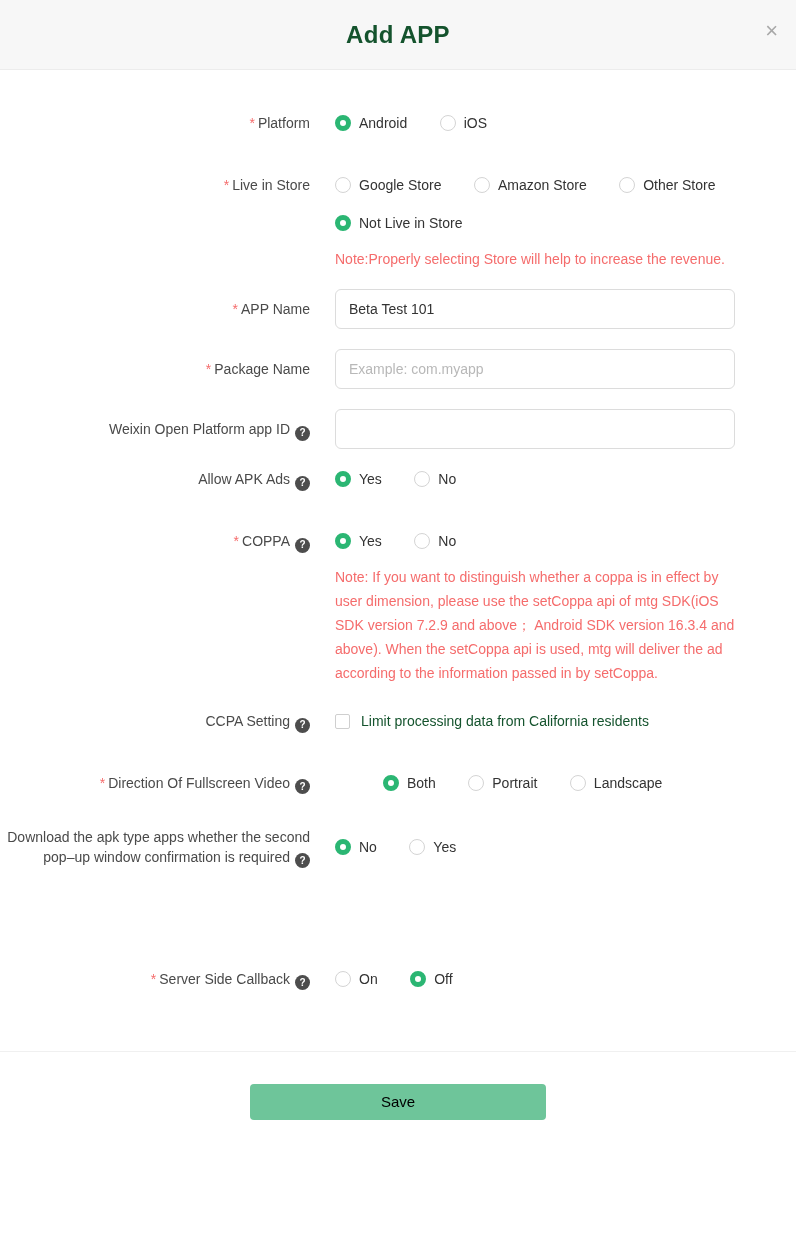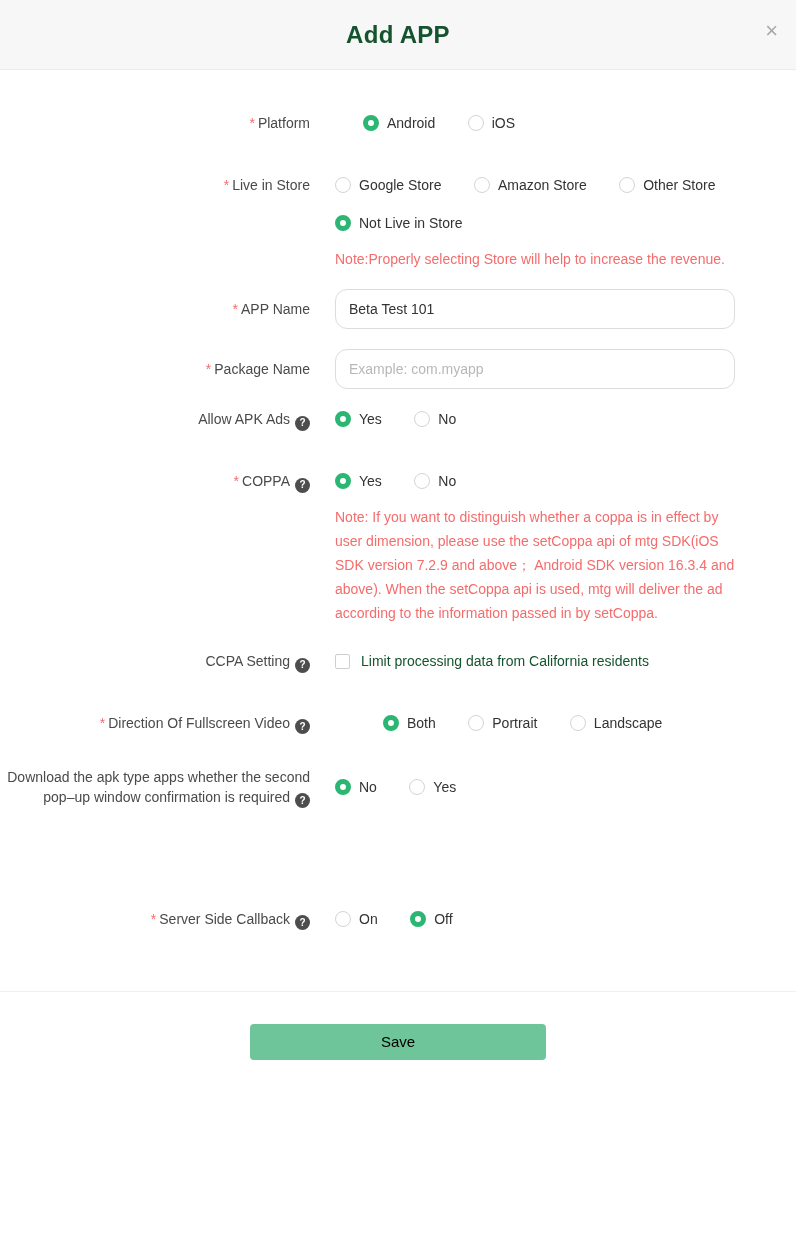--- a/index.html
+++ b/index.html
@@ -97,21 +97,21 @@
     border-radius: 2px;
     background: #ffffff;
     margin-right: 11px;
     flex-shrink: 0;
   }
 
   
   .text-input {
     width: 400px; height: 40px;
     border: 1px solid #dcdcdc;
-    border-radius: 12px;
+    border-radius: 6px;
     padding: 0 13px;
     font-size: 14px;
     color: #333333;
     font-family: "Liberation Sans", sans-serif;
     outline: none;
     background: #fff;
   }
   .text-input::placeholder { color: #b8b8b8; }
   .select-box {
     position: relative;
@@ -133,21 +133,21 @@
   
   .note {
     width: 400px;
     color: #f56c6c;
     font-size: 14px;
     line-height: 24px;
     margin-top: 12px;
   }
 
   
-  .mb-platform { margin-bottom: 40px; gap: 28px; }
+  .mb-platform { margin-bottom: 40px; }
   .mb-live { margin-bottom: 18px; }
   .mb-input { margin-bottom: 20px; }
   .mb-mediation { margin-bottom: 30px; }
   .mb-apkads { margin-bottom: 40px; }
   .mb-coppa { margin-bottom: 26px; }
   .mb-ccpa { margin-bottom: 40px; }
   .mb-direction { margin-bottom: 32px; gap: 48px; }
   .mb-apkconfirm { margin-bottom: 102px; }
   .sub-row { margin-top: 16px; }
 
@@ -227,20 +227,26 @@
     </div>
   </div>
 
   <div class="row row-input mb-input">
     <div class="label"><span class="req">*</span><span>Package Name</span></div>
     <div class="control">
       <input class="text-input" type="text" placeholder="Example: com.myapp" style="">
     </div>
   </div>
 
+  <div class="row row-input mb-input">
+    <div class="label"><span>Weixin Open Platform app ID</span><span class="help-icon">?</span></div>
+    <div class="control">
+      <input class="text-input" type="text" value="" style="">
+    </div>
+  </div>
 
 
   <div class="row mb-apkads">
     <div class="label"><span>Allow APK Ads</span><span class="help-icon">?</span></div>
     <div class="control">
       <label class="radio">
         <span class="rb checked"></span>
         <span>Yes</span>
       </label>
       <label class="radio">

